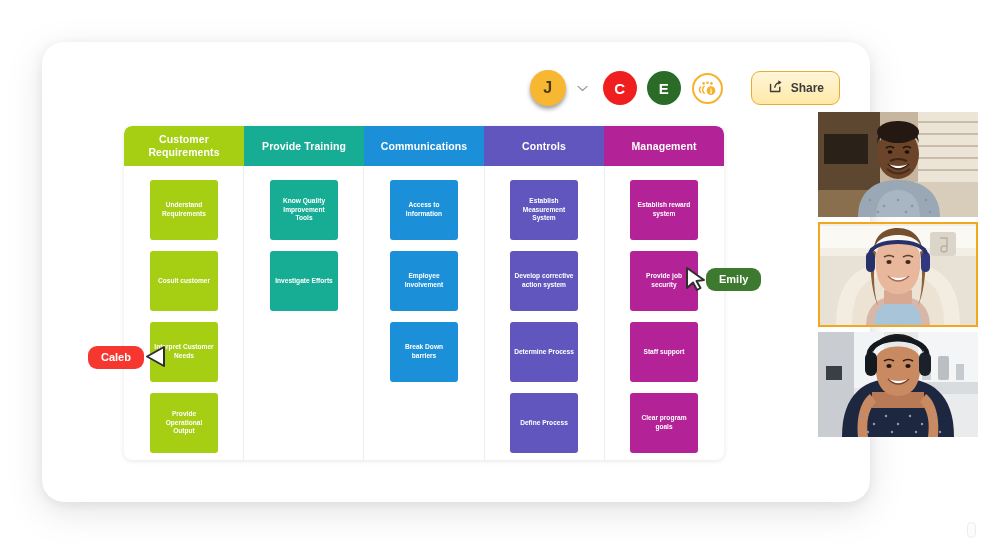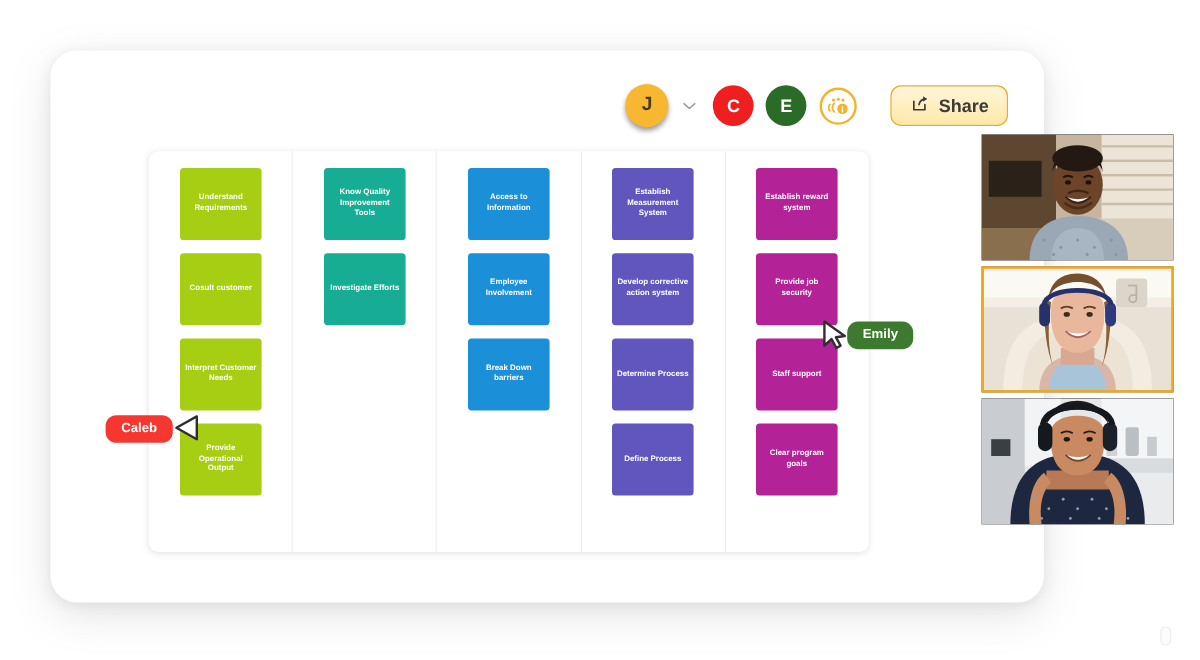--- a/index.html
+++ b/index.html
@@ -97,21 +97,21 @@
   #share-button {
     margin-left: 28px;
     height: 34px;
     padding: 0 15px;
     border-radius: 9px;
     border: 1.4px solid #e8ab2e;
     background: linear-gradient(#fff6d9, #ffe9a8);
     display: flex;
     align-items: center;
     gap: 7px;
-    font-size: 15px;
+    font-size: 12px;
     font-weight: 700;
     color: #3b3b3b;
     cursor: pointer;
     flex: 0 0 auto;
   }
   #share-button .sharelabel { line-height: 1; }
 
   
   #board {
     position: absolute;
@@ -299,20 +299,27 @@
     <div id="board">
 
       <div id="board-dividers">
         <div class="divcol"></div>
           <div class="divcol"></div>
           <div class="divcol"></div>
         <div class="divcol"></div>
           <div class="divcol"></div>
       </div>
 
+      <div id="header-row">
+          <div class="col-header" style="background: rgb(166, 206, 18);">Customer Requirements</div>
+          <div class="col-header" style="background: rgb(23, 173, 148);">Provide Training</div>
+          <div class="col-header" style="background: rgb(27, 143, 216);">Communications</div>
+          <div class="col-header" style="background: rgb(96, 86, 189);">Controls</div>
+          <div class="col-header" style="background: rgb(179, 34, 150);">Management</div>
+        </div>
       <div id="cards-row">
           <div class="col-body">
             <div class="card" style="background: rgb(166, 206, 18);">Understand Requirements</div>
             <div class="card" style="background: rgb(166, 206, 18);">Cosult customer</div>
             <div class="card" style="background: rgb(166, 206, 18);">Interpret Customer Needs</div>
             <div class="card" style="background: rgb(166, 206, 18);">Provide Operational Output</div>
           </div>
           <div class="col-body">
             <div class="card" style="background: rgb(23, 173, 148);">Know Quality Improvement Tools</div>
             <div class="card" style="background: rgb(23, 173, 148);">Investigate Efforts</div>

